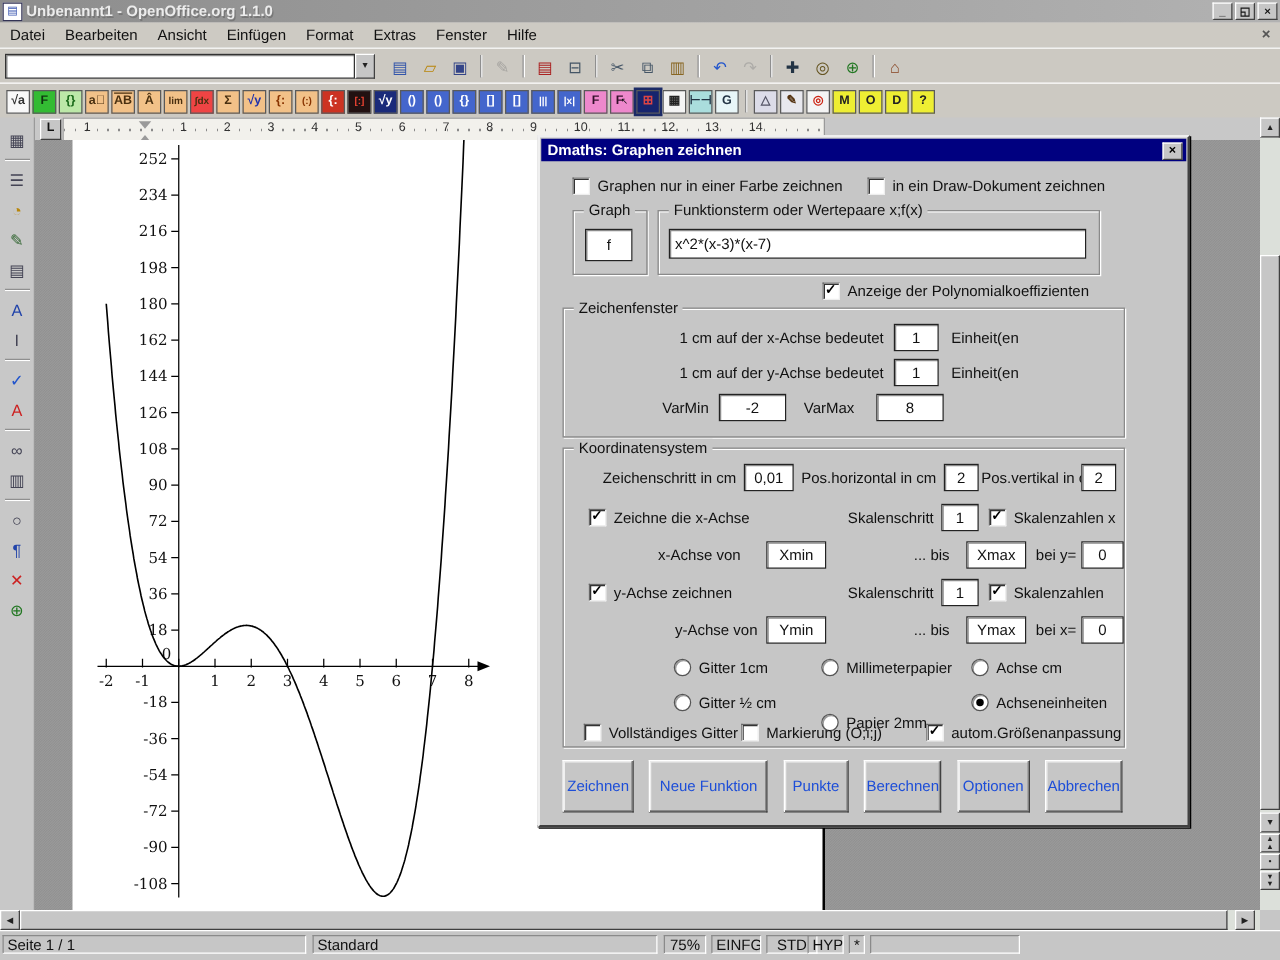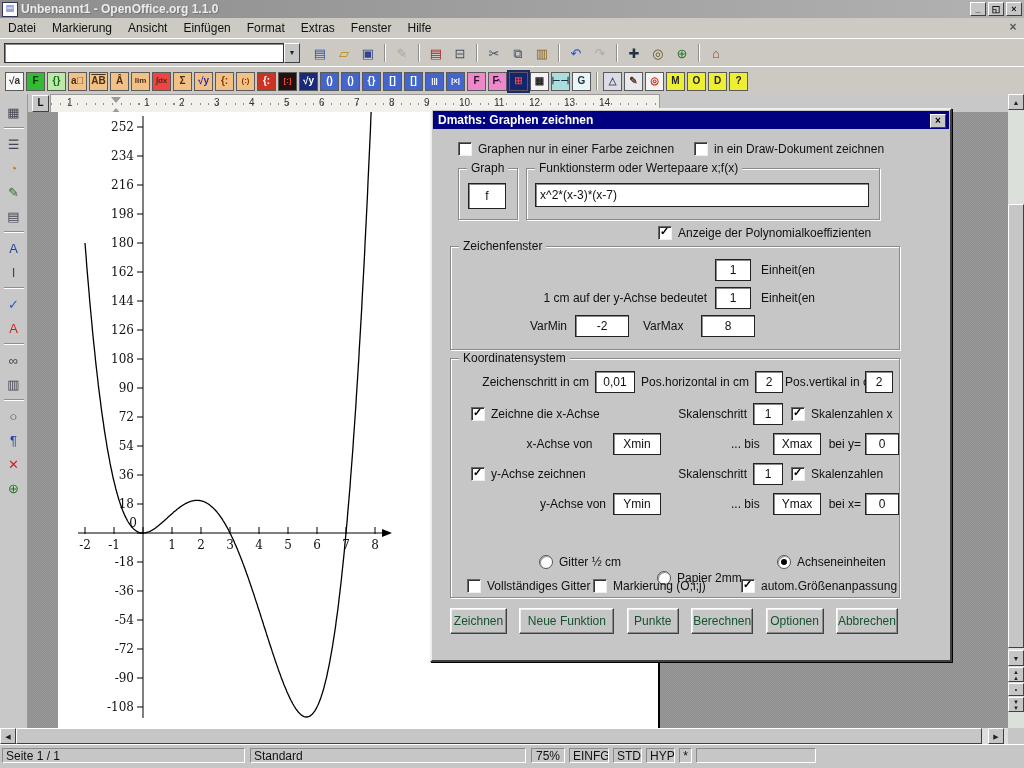--- a/index.html
+++ b/index.html
@@ -96,22 +96,22 @@
   .cb.on:after{content:"✓";position:absolute;left:1px;top:-2px;font-size:11px;font-weight:bold;color:#000;}
   .rad{width:12px;height:12px;border-radius:50%;background:#fff;border:1px solid #555;
     box-shadow:inset 1px 1px 0 #999;flex:none;position:relative;}
   .rad.on:after{content:"";position:absolute;left:3px;top:3px;width:6px;height:6px;border-radius:50%;background:#000;}
   .grp{position:absolute;border:1px solid #8a8a8a;box-shadow:inset 1px 1px 0 #fff,1px 1px 0 #fff;}
   .grp>.legend{position:absolute;left:8px;top:-8px;background:#c6c6c6;padding:0 4px;font-size:12px;white-space:nowrap;}
   .field{position:absolute;background:#fff;border:1px solid #222;box-shadow:inset 1px 1px 0 #8a8a8a;
     font-size:12px;text-align:center;line-height:20px;height:22px;box-sizing:border-box;white-space:nowrap;overflow:hidden;}
   .flab{position:absolute;font-size:12px;line-height:22px;height:22px;white-space:nowrap;overflow:hidden;}
   .r{position:absolute;left:0;width:100%;height:24px;}
-  .dbtn{height:26px;background:#c6c6c6;border:1px solid;border-color:#fff #404040 #404040 #fff;
-    box-shadow:inset -1px -1px 0 #8a8a8a,inset 1px 1px 0 #efefef;font-size:12px;color:#14532d;
+  .dbtn{height:42px;background:#c6c6c6;border:1px solid;border-color:#fff #404040 #404040 #fff;
+    box-shadow:inset -1px -1px 0 #8a8a8a,inset 1px 1px 0 #efefef;font-size:12px;color:#1d4ed8;
     font-family:"Liberation Sans",sans-serif;padding:0;}
   .btnrow{position:absolute;left:18px;top:498px;width:448px;display:flex;justify-content:space-between;}
   
   svg text{font-family:"DejaVu Serif",serif;font-size:12px;fill:#111;}
 </style>
 </head>
 <body>
 
 <div class="app">
 
@@ -121,21 +121,21 @@
     <span class="winbtns">
       <button class="wbtn">_</button>
       <button class="wbtn">◱</button>
       <button class="wbtn">×</button>
     </span>
   </div>
 
   <div class="menubar" id="menubar">
     <span class="menuclose">×</span>
   <span class="menu-item">Datei</span>
-      <span class="menu-item">Markierung</span>
+      <span class="menu-item">Bearbeiten</span>
       <span class="menu-item">Ansicht</span>
       <span class="menu-item">Einfügen</span>
       <span class="menu-item">Format</span>
       <span class="menu-item">Extras</span>
       <span class="menu-item">Fenster</span>
       <span class="menu-item">Hilfe</span>
     </div>
 
   <div class="tbar" id="func-bar">
     <span class="combo">
@@ -470,21 +470,21 @@
     <div class="hthumb"></div>
     <button class="sbtn" style="top:0;height:16px;left:988px;">▶</button>
   </div>
   <div class="corner"></div>
 
   <div class="statusbar">
     <span class="scell" style="left:2px;width:243px;">Seite 1 / 1</span>
     <span class="scell" style="left:250px;width:276px;">Standard</span>
     <span class="scell" style="left:531px;width:34px;text-align:center;">75%</span>
     <span class="scell" style="left:569px;width:40px;text-align:center;">EINFG</span>
-    <span class="scell" style="left:613px;width:29px;text-align:center;">STD</span>
+    <span class="scell" style="left:613px;width:41px;text-align:center;">STD</span>
     <span class="scell" style="left:646px;width:29px;text-align:center;">HYP</span>
     <span class="scell" style="left:679px;width:13px;text-align:center;">*</span>
     <span class="scell" style="left:696px;width:120px;"></span>
   </div>
 
   <div class="dlg">
     <div class="dlg-title">
       <span>Dmaths: Graphen zeichnen</span>
       <button class="dlg-close">×</button>
     </div>
@@ -509,20 +509,21 @@
     </div>
 
     <div class="cbrow" style="left:226px;top:116px;">
       <span class="cb on"></span>
       <span>Anzeige der Polynomialkoeffizienten</span>
     </div>
 
     <div class="grp" style="left:18px;top:136px;width:448px;height:102px;">
       <span class="legend">Zeichenfenster</span>
       <div class="r" style="top:12px;">
+        <span class="flab" style="left:0;width:256px;text-align:right;">1 cm auf der x-Achse bedeutet</span>
         <span class="field" style="left:264px;width:36px;">1</span>
         <span class="flab" style="left:310px;width:62px;">Einheit(en</span>
       </div>
       <div class="r" style="top:40px;">
         <span class="flab" style="left:0;width:256px;text-align:right;">1 cm auf der y-Achse bedeutet</span>
         <span class="field" style="left:264px;width:36px;">1</span>
         <span class="flab" style="left:310px;width:62px;">Einheit(en</span>
       </div>
       <div class="r" style="top:68px;">
         <span class="flab" style="left:18px;width:98px;text-align:right;">VarMin</span>
@@ -581,20 +582,34 @@
 
       <div class="r" style="top:134px;">
         <span class="flab" style="left:60px;width:95px;text-align:right;">y-Achse von</span>
         <span class="field" style="left:162px;width:48px;">Ymin</span>
         <span class="flab" style="left:280px;width:40px;">... bis</span>
         <span class="field" style="left:322px;width:48px;">Ymax</span>
         <span class="flab" style="left:372px;width:38px;text-align:right;">bei x=</span>
         <span class="field" style="left:414px;width:34px;">0</span>
       </div>
 
+      <div class="r" style="top:164px;">
+        <span class="cbrow" style="left:88px;top:4px;">
+          <span class="rad"></span>
+          <span>Gitter 1cm</span>
+        </span>
+        <span class="cbrow" style="left:206px;top:4px;">
+          <span class="rad"></span>
+          <span>Millimeterpapier</span>
+        </span>
+        <span class="cbrow" style="left:326px;top:4px;">
+          <span class="rad"></span>
+          <span>Achse cm</span>
+        </span>
+      </div>
 
       <div class="r" style="top:192px;">
         <span class="cbrow" style="left:88px;top:4px;">
           <span class="rad"></span>
           <span>Gitter ½ cm</span>
         </span>
         <span class="cbrow" style="left:206px;top:20px;">
           <span class="rad"></span>
           <span>Papier 2mm</span>
         </span>

